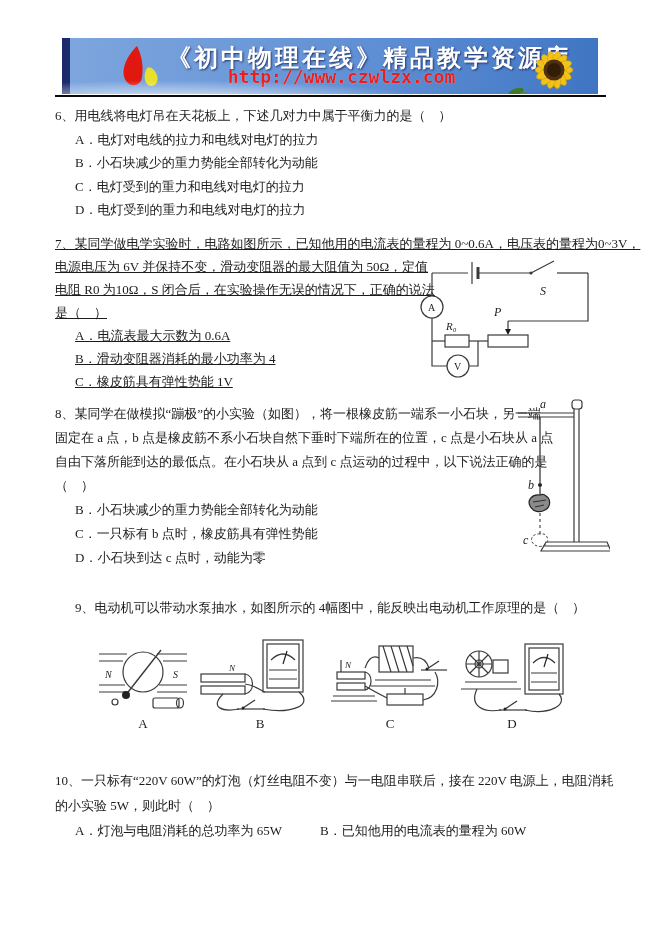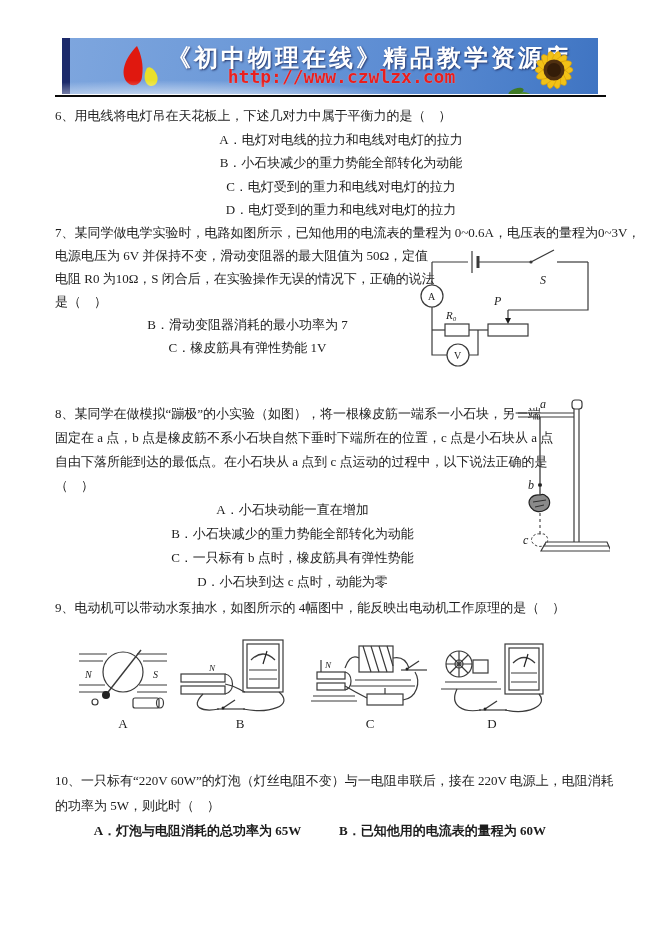--- a/index.html
+++ b/index.html
@@ -16,35 +16,35 @@
           font-weight:bold;font-size:24px;letter-spacing:3px;white-space:nowrap;
           text-shadow:1px 1px 2px rgba(20,30,80,.8);}
   .banner-url{position:absolute;left:105px;right:82px;top:28px;text-align:center;color:#e81f1f;
           font-family:"DejaVu Sans Mono",monospace;font-weight:bold;font-size:18px;white-space:nowrap;
           text-shadow:0 0 1px rgba(255,255,255,.6);}
   .sunflower{position:absolute;right:4px;bottom:-4px;}
   .rule{position:absolute;left:55px;top:95px;width:551px;height:2px;background:#0a0a0a;}
   
   .q{position:absolute;left:55px;width:552px;}
   .line{white-space:nowrap;}
-  .opt{white-space:nowrap;padding-left:20px;text-align:center;}
+  .opt{white-space:nowrap;padding-left:20px;}
   #q6{top:104px;line-height:23.5px;}
-  #q7{top:221px;line-height:23px;}
+  #q7{top:232px;line-height:23px;text-decoration:underline;}
   #q7 .row{display:flex;}
   #q7 .col-text{width:365px;}
   #q8{top:402px;line-height:24px;}
   #q8 .row{display:flex;}
   #q8 .col-text{width:455px;}
   #q8 .col-fig{width:97px;}
-  #q9{top:596px;line-height:24px;}
+  #q9{top:596px;line-height:24px;margin-left:20px;}
   .figrow{display:flex;margin-top:18px;margin-left:22px;align-items:flex-end;gap:10px;}
   .figcell{text-align:center;}
   .figcell .cap{font-size:13px;line-height:16px;}
   #q10{top:768px;line-height:25px;}
-  #q10 .optrow{display:flex;padding-left:20px;font-weight:bold;}
+  #q10 .optrow{display:flex;padding-left:20px;}
   #q10 .optrow .opt{padding-left:0;width:245px;}
   svg{display:block;}
   svg text{font-family:"Liberation Serif","DejaVu Serif",serif;}
   .fig-stroke{stroke:#3a3a3a;fill:none;stroke-width:1.2;}
 </style>
 </head>
 <body>
 
 <div class="page">
 
@@ -84,21 +84,22 @@
     <div class="opt">D．电灯受到的重力和电线对电灯的拉力</div>
   </div>
 
   <div class="q" id="q7">
     <div class="line">7、某同学做电学实验时，电路如图所示，已知他用的电流表的量程为 0~0.6A，电压表的量程为0~3V，</div>
     <div class="row">
       <div class="col-text">
         <div class="line">电源电压为 6V 并保持不变，滑动变阻器的最大阻值为 50Ω，定值</div>
         <div class="line">电阻 R0 为10Ω，S 闭合后，在实验操作无误的情况下，正确的说法</div>
         <div class="line">是（　）</div>
-        <div class="opt">B．滑动变阻器消耗的最小功率为 7</div>
+        <div class="opt">A．电流表最大示数为 0.6A</div>
+        <div class="opt">B．滑动变阻器消耗的最小功率为 4</div>
         <div class="opt">C．橡皮筋具有弹性势能 1V</div>
       </div>
       <div class="col-fig">
         <svg width="175" height="128" viewBox="0 0 175 128" style="margin-top:4px;">
 
           <path class="fig-stroke" d="M12,14 H48"></path>
           <line x1="52" y1="3" x2="52" y2="25" stroke="#3a3a3a" stroke-width="1.2"></line>
           <line x1="58" y1="8" x2="58" y2="20" stroke="#3a3a3a" stroke-width="3"></line>
           <path class="fig-stroke" d="M58,14 H110"></path>
 
@@ -131,21 +132,20 @@
     </div>
   </div>
 
   <div class="q" id="q8">
     <div class="row">
       <div class="col-text">
         <div class="line">8、某同学在做模拟“蹦极”的小实验（如图），将一根橡皮筋一端系一小石块，另一端</div>
         <div class="line">固定在 a 点，b 点是橡皮筋不系小石块自然下垂时下端所在的位置，c 点是小石块从 a 点</div>
         <div class="line">自由下落所能到达的最低点。在小石块从 a 点到 c 点运动的过程中，以下说法正确的是</div>
         <div class="line">（　）</div>
-        <div class="opt">A．小石块动能一直在增加</div>
         <div class="opt">B．小石块减少的重力势能全部转化为动能</div>
         <div class="opt">C．一只标有 b 点时，橡皮筋具有弹性势能</div>
         <div class="opt">D．小石块到达 c 点时，动能为零</div>
       </div>
       <div class="col-fig">
         <svg width="100" height="162" viewBox="0 0 100 162" style="margin-top:-8px;">
 
           <rect class="fig-stroke" x="62" y="6" width="10" height="9" rx="3"></rect>
           <line x1="64" y1="15" x2="64" y2="148" stroke="#3a3a3a" stroke-width="1.2"></line>
           <line x1="69" y1="15" x2="69" y2="148" stroke="#3a3a3a" stroke-width="1.2"></line>
@@ -272,20 +272,20 @@
           <path class="fig-stroke" d="M100,56 C110,68 88,77 66,72"></path>
         </svg>
         <div class="cap">D</div>
       </div>
 
     </div>
   </div>
 
   <div class="q" id="q10">
     <div class="line">10、一只标有“220V 60W”的灯泡（灯丝电阻不变）与一电阻串联后，接在 220V 电源上，电阻消耗</div>
-    <div class="line">的功率为 5W，则此时（　）</div>
+    <div class="line">的小实验 5W，则此时（　）</div>
     <div class="optrow">
       <div class="opt">A．灯泡与电阻消耗的总功率为 65W</div>
       <div class="opt">B．已知他用的电流表的量程为 60W</div>
     </div>
   </div>
 
 </div>
 
 </body></html>

